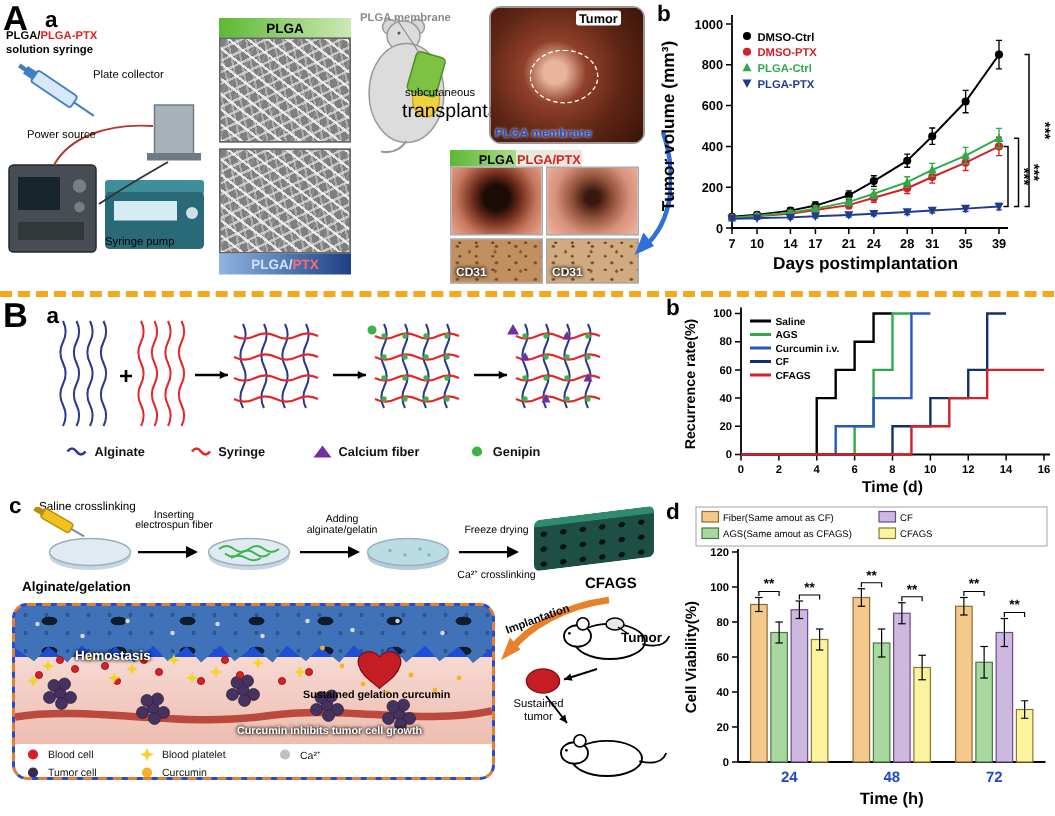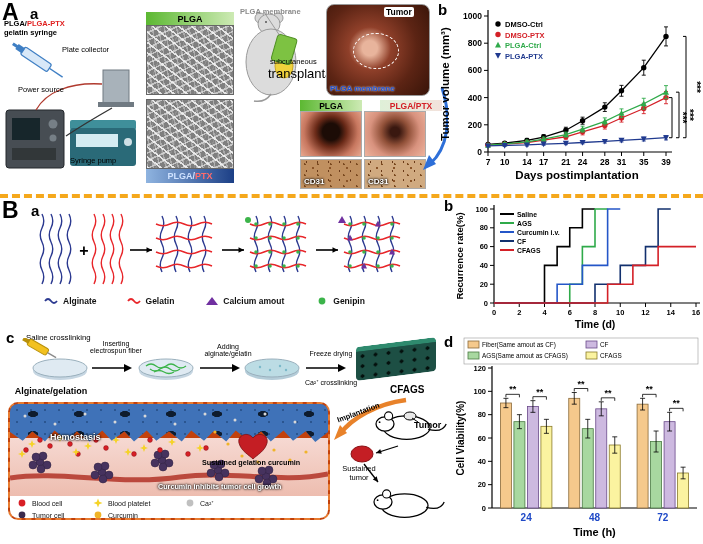--- a/index.html
+++ b/index.html
@@ -19,21 +19,21 @@
   .strip-green{background:linear-gradient(90deg,#5cb832,#cdeab4);color:#000;font-weight:bold;font-size:9px;display:flex;align-items:center;justify-content:center}
   .strip-blue{background:linear-gradient(90deg,#8fb4e0,#1c3f86);font-weight:bold;font-size:9px;display:flex;align-items:center;justify-content:center}
   .strip-lite{background:linear-gradient(90deg,#dff0d8,#f3e2dc);font-weight:bold;font-size:8.5px;display:flex;align-items:center;justify-content:center;color:#d42027}
   .photo-tumor{background:radial-gradient(circle at 42% 48%, #e8b49c 0 10%, #90402a 28%, #5c2414 62%, #381408 100%);border-radius:8px;border:1px solid #999}
   .woundL{background:radial-gradient(circle at 50% 45%, #1c0c06 0 22%, #6a2a18 40%, #c87860 70%, #e8a890 100%);border:1px solid #aaa}
   .woundR{background:radial-gradient(circle at 50% 45%, #3a1810 0 12%, #905038 35%, #d8927e 65%, #eeb49e 100%);border:1px solid #aaa}
   .cd31{background-color:#c09060;background-image:radial-gradient(circle 2px at 30% 40%, #7a4a20 50%, transparent 55%),radial-gradient(circle 2px at 70% 60%, #8a5428 50%, transparent 55%),radial-gradient(circle 1.5px at 50% 20%, #6a3a18 50%, transparent 60%);background-size:13px 11px,17px 13px,11px 9px;border:1px solid #aaa}
   .cd31R{background-color:#d0aa80}
   .divider{border-top:4px dashed #f5a81c}
   .slab{background-color:#1d4f44;background-image:radial-gradient(ellipse 3.5px 2.5px, #04100d 60%, transparent 70%);background-size:13px 10px;border-top:5px solid #2f8a6e;border-radius:4px;transform:skewY(-7deg)}
-  .dashedbox{border:2px dashed #e87c30;border-radius:10px;background:#c2410c;overflow:hidden}
+  .dashedbox{border:2px dashed #e87c30;border-radius:10px;background:#1d4ed8;overflow:hidden}
   .bluelayer{background-color:#3f72b8;background-image:radial-gradient(ellipse 9px 5px, #0e1c2e 55%, transparent 62%),radial-gradient(circle 3px, #2a5590 40%, transparent 48%);background-size:46px 20px,14px 12px;
     clip-path:polygon(0 0,100% 0,100% 70%,96% 95%,93% 68%,89% 92%,86% 66%,82% 94%,79% 68%,75% 92%,71% 66%,68% 94%,64% 68%,61% 92%,57% 66%,54% 94%,50% 68%,46% 92%,43% 66%,39% 94%,36% 68%,32% 92%,29% 66%,25% 94%,21% 68%,18% 92%,14% 66%,11% 94%,7% 68%,4% 92%,0 70%)}
   .pinklayer{background:linear-gradient(#f6d9d2,#edbcae)}
   .legendarea{background:#fff}
   .lgi{display:flex;gap:3px;font-size:8.5px;font-weight:bold;color:#111}
   .lgi2{display:flex;align-items:center;gap:2px;font-size:7px;color:#111}
   .whitetext{color:#fff;font-weight:bold;text-shadow:0 0 2px #000,0 0 3px #000}
   .tag{background:#fff;border-radius:2px;padding:0 2px;font-weight:bold;font-size:8.5px}
   .dashcircle{border:1.6px dashed #fff;border-radius:50%}
 </style>
@@ -66,21 +66,21 @@
     <g>
       <rect x="70" y="106" width="66" height="10" rx="2" fill="#3f8f9a"></rect>
       <rect x="70" y="114" width="66" height="38" rx="3" fill="#2a6a78"></rect>
       <rect x="76" y="120" width="42" height="13" fill="#d4ecf2"></rect>
       <circle cx="128" cy="128" r="4" fill="#cfe0e6"></circle>
     </g>
     <path d="M36,96 C46,78 70,68 102,70" fill="none" stroke="#b03a2e" stroke-width="1.3"></path>
     <path d="M66,122 C84,110 98,102 112,94" fill="none" stroke="#333" stroke-width="1.3"></path>
   </svg>
   <div class="abs" style="left:4px;top:19px;font-size:7.5px;font-weight:bold"><span>PLGA/</span><span style="color:#e02020">PLGA-PTX</span></div>
-  <div class="abs" style="left:4px;top:28px;font-size:7.5px;font-weight:bold">gelatin syringe</div>
+  <div class="abs" style="left:4px;top:28px;font-size:7.5px;font-weight:bold">solution syringe</div>
   <div class="abs" style="left:62px;top:45px;font-size:7.5px">Plate collector</div>
   <div class="abs" style="left:18px;top:85px;font-size:7.5px">Power source</div>
   <div class="abs" style="left:70px;top:156px;font-size:7.5px">Syringe pump</div>
 
   <div class="abs strip-green" style="left:146px;top:12px;width:88px;height:13px">PLGA</div>
   <div class="abs sem" style="left:146px;top:25px;width:88px;height:70px"></div>
   <div class="abs sem" style="left:146px;top:99px;width:88px;height:70px"></div>
   <div class="abs strip-blue" style="left:146px;top:169px;width:88px;height:14px">
       <span style="color:#cfe2ff">PLGA/</span>
       <span style="color:#ff6b6b">PTX</span>
@@ -101,21 +101,21 @@
   <div class="abs" style="left:270px;top:57px;font-size:7.5px">subcutaneous</div>
   <div class="abs" style="left:268px;top:66px;font-size:13px">transplantation</div>
 
   <div class="abs photo-tumor" style="left:326px;top:4px;width:104px;height:92px">
     <div class="in dashcircle" style="left:26px;top:28px;width:46px;height:36px"></div>
   </div>
   <div class="abs tag" style="left:384px;top:7px">Tumor</div>
   <div class="abs" style="left:330px;top:84px;font-size:8px;font-weight:bold;color:#2050d0;text-shadow:0 0 2px #fff">PLGA membrane</div>
 
   <div class="abs strip-green" style="left:300px;top:100px;width:62px;height:11px;font-size:8.5px">PLGA</div>
-  <div class="abs strip-lite" style="left:380px;top:100px;width:62px;height:11px">PLGA/PTX</div>
+  <div class="abs strip-lite" style="left:344px;top:100px;width:44px;height:11px">PLGA/PTX</div>
   <div class="abs woundL" style="left:300px;top:111px;width:62px;height:46px"></div>
   <div class="abs woundR" style="left:364px;top:111px;width:62px;height:46px"></div>
   <div class="abs cd31" style="left:300px;top:159px;width:62px;height:30px">
     <span class="in whitetext" style="left:3px;bottom:2px;font-size:8px">CD31</span>
   </div>
   <div class="abs cd31 cd31R" style="left:364px;top:159px;width:62px;height:30px">
     <span class="in whitetext" style="left:3px;bottom:2px;font-size:8px">CD31</span>
   </div>
 
   <svg class="abs" style="left:420px;top:84px" width="28" height="100">
@@ -429,27 +429,27 @@
       <div class="lgi">
         <svg width="16" height="10">
           <path d="M1,5 q3,-4 6,0 t6,0" fill="none" stroke="#2b3990" stroke-width="1.8"></path>
         </svg>
         <span>Alginate</span>
       </div>
       <div class="lgi">
         <svg width="16" height="10">
           <path d="M1,5 q3,-4 6,0 t6,0" fill="none" stroke="#e8262a" stroke-width="1.8"></path>
         </svg>
-        <span>Gelatin</span>
+        <span>Syringe</span>
       </div>
       <div class="lgi">
         <svg width="16" height="10">
           <polygon points="8,1 2,9 14,9" fill="#7030a0"></polygon>
         </svg>
-        <span>Calcium amout</span>
+        <span>Calcium fiber</span>
       </div>
       <div class="lgi">
         <svg width="16" height="10">
           <circle cx="8" cy="5" r="3.4" fill="#3cb44a"></circle>
         </svg>
         <span>Genipin</span>
       </div>
     </div>
 
   <div class="abs sub" style="left:444px;top:198px">b</div>

